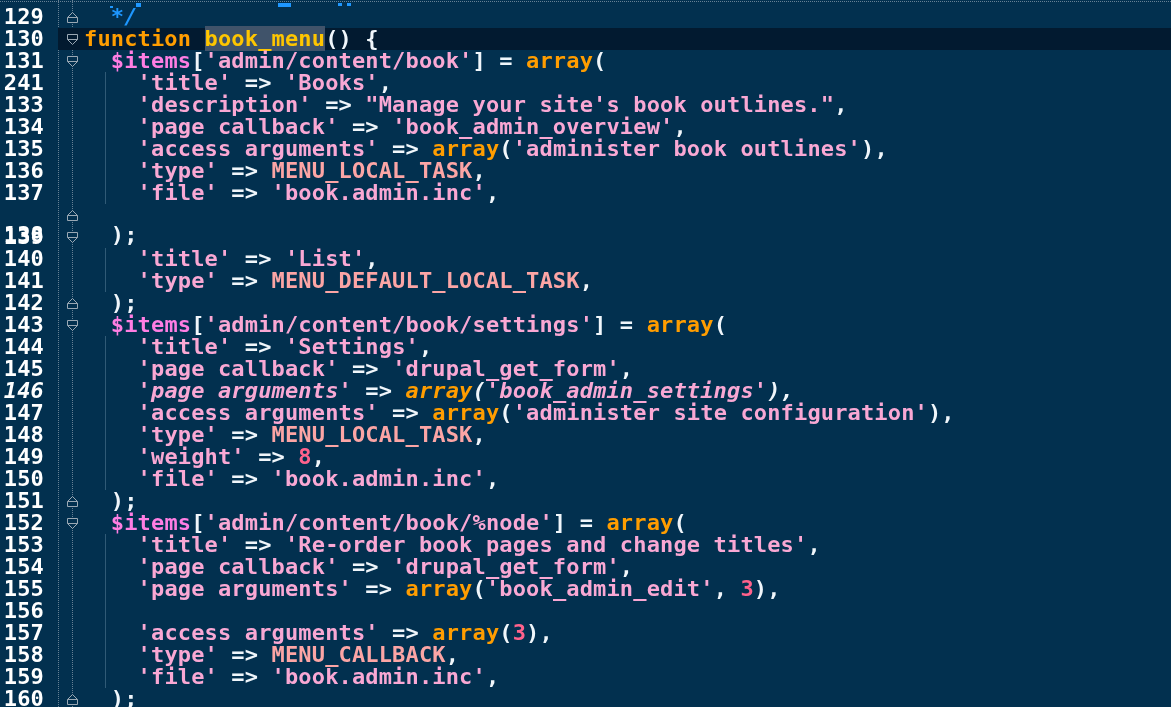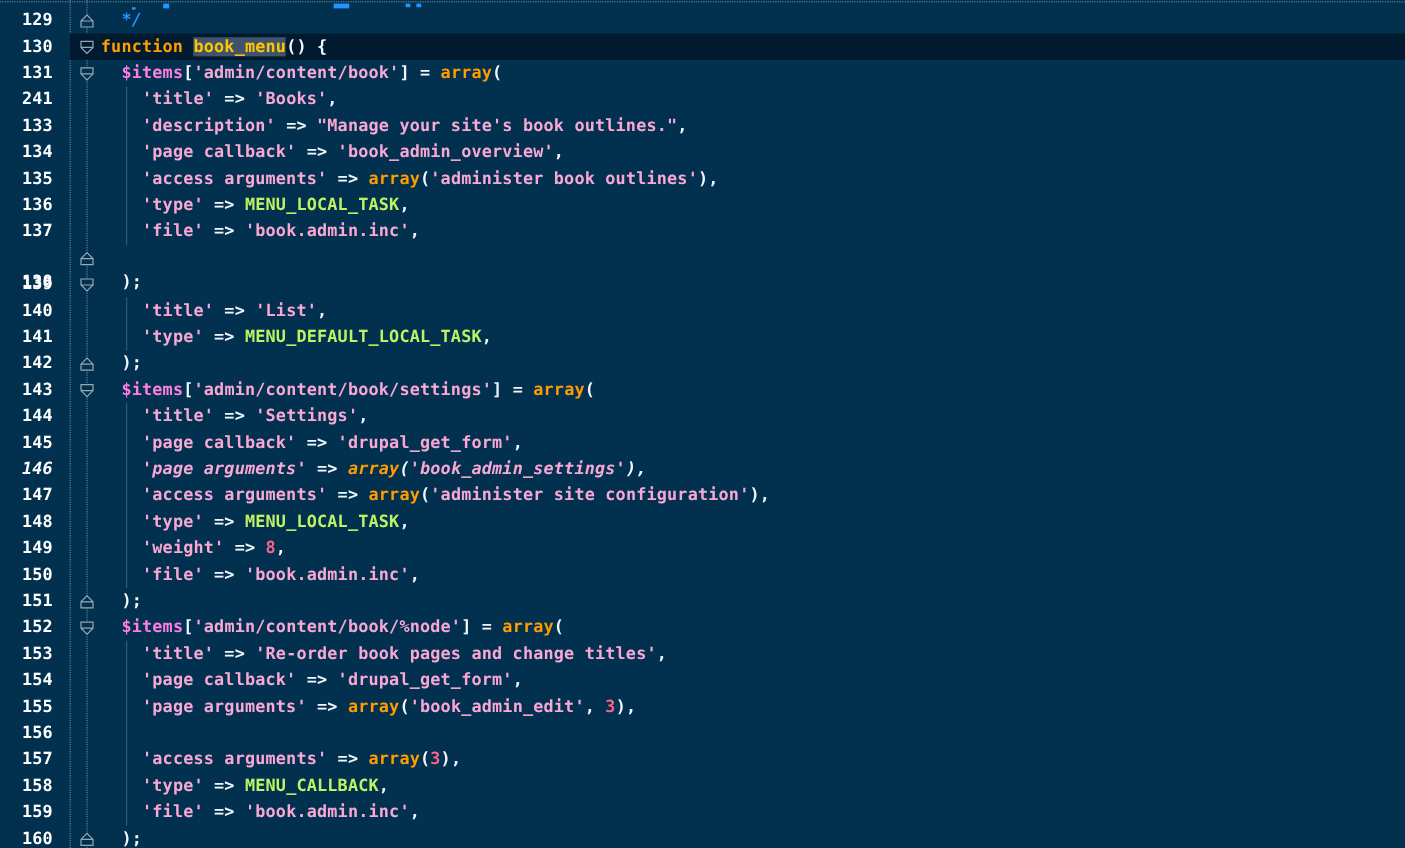--- a/index.html
+++ b/index.html
@@ -1,35 +1,35 @@
 <!DOCTYPE html>
 <html><head>
 <meta charset="utf-8">
 <style>
   html,body{margin:0;padding:0;background:#02304f;}
   #editor{
     position:relative;width:1171px;height:707px;overflow:hidden;
     background:#02304f;
     font-family:"DejaVu Sans Mono",monospace;
-    font-weight:bold;font-size:14px;letter-spacing:.15px;
+    font-weight:bold;font-size:22px;letter-spacing:.15px;
   }
   .vline{position:absolute;top:0;bottom:0;width:0;border-left:1px dotted rgba(158,173,188,.65);z-index:1;}
   .hline{position:absolute;left:0;right:0;top:1px;height:0;border-top:1px dotted rgba(158,173,188,.65);z-index:1;}
   .dash{position:absolute;z-index:1;}
   .guide{position:absolute;width:0;border-left:1px solid rgba(170,200,220,.28);z-index:1;}
   .line-row{position:absolute;left:0;width:100%;height:22px;line-height:22px;z-index:2;white-space:pre;}
   .current-line{position:absolute;left:58px;right:0;top:0;bottom:0;background:#021a30;z-index:0;}
   .num{position:absolute;left:0;top:0;width:44px;text-align:right;color:#ffffff;z-index:1;}
   .code{position:absolute;left:84px;top:0;z-index:1;color:#f0f6fb;}
   .tok-plain{color:#f0f6fb;}
   .tok-keyword{color:#ff9d00;}
   .tok-function-name{color:#ffc600;}
   .tok-variable{color:#ff7ee3;}
   .tok-string{color:#f9a8d4;}
-  .tok-constant{color:#bef264;}
+  .tok-constant{color:#fca5a5;}
   .tok-number{color:#ff628c;}
   .tok-comment{color:#1e97ff;font-style:italic;}
   .sel{background:#40536a;}
   .marker{position:absolute;left:66px;z-index:3;}
 </style>
 </head>
 <body>
 
 <div id="editor">
   <div class="hline"></div>

